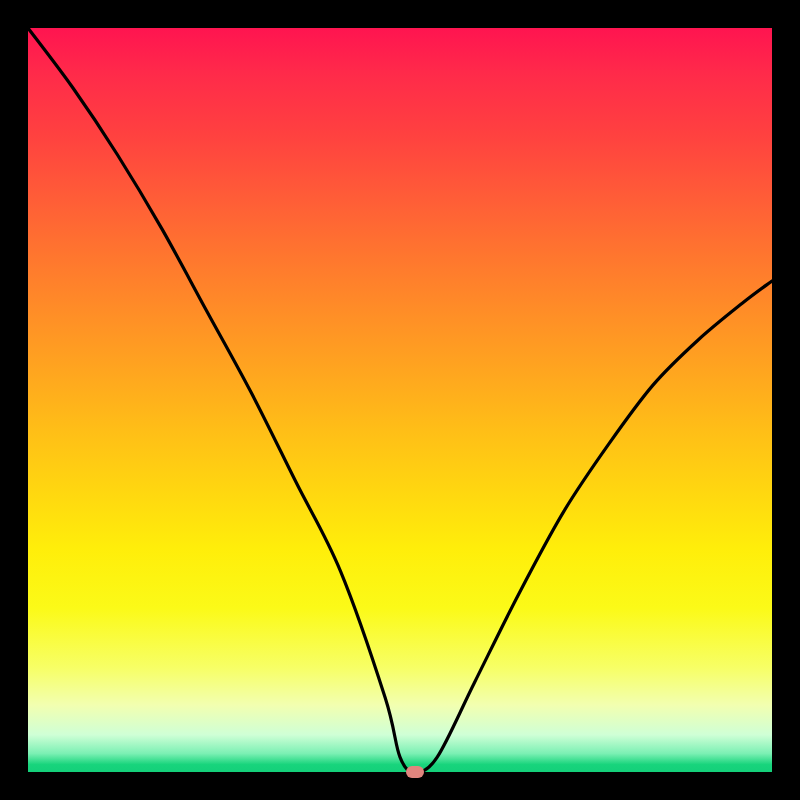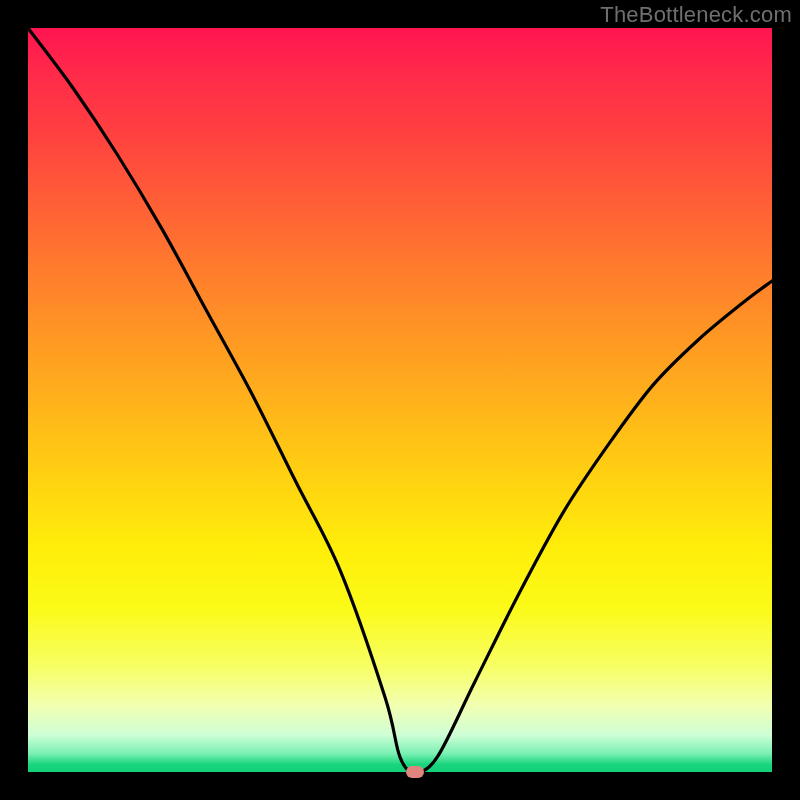--- a/index.html
+++ b/index.html
@@ -68,21 +68,20 @@
     border-radius: 6px;
     background: #e0857e;
     z-index: 3;
     transform: translate(-50%, -50%);
   }
 </style>
 </head>
 <body>
 
 <div class="frame">
-  <div class="watermark">TheBottleneck.com</div>
 
   <div class="plot">
     <svg class="curve" viewBox="0 0 744 744" preserveAspectRatio="none">
       <path id="curve-path" d="M 0.00 0.00 C 7.44 9.92, 29.76 38.44, 44.64 59.52 C 59.52 80.60, 74.40 102.92, 89.28 126.48 C 104.16 150.04, 119.04 174.84, 133.92 200.88 C 148.80 226.92, 163.68 255.44, 178.56 282.72 C 193.44 310.00, 208.32 336.04, 223.20 364.56 C 238.08 393.08, 252.96 424.08, 267.84 453.84 C 282.72 483.60, 297.60 507.16, 312.48 543.12 C 327.36 579.08, 347.20 638.60, 357.12 669.60 C 367.04 700.60, 367.04 716.72, 372.00 729.12 C 376.96 741.52, 380.68 744.00, 386.88 744.00 C 393.08 744.00, 399.28 744.00, 409.20 729.12 C 419.12 714.24, 432.76 682.00, 446.40 654.72 C 460.04 627.44, 476.16 593.96, 491.04 565.44 C 505.92 536.92, 520.80 508.40, 535.68 483.60 C 550.56 458.80, 565.44 437.72, 580.32 416.64 C 595.20 395.56, 610.08 374.48, 624.96 357.12 C 639.84 339.76, 654.72 326.12, 669.60 312.48 C 684.48 298.84, 701.84 285.20, 714.24 275.28 C 726.64 265.36, 739.04 256.68, 744.00 252.96" fill="none" stroke="#000" stroke-width="3.2" stroke-linejoin="round" stroke-linecap="round"></path>
     </svg>
     <div id="marker" class="marker" style="left: 386.88px; top: 744px;"></div>
   </div>
 </div>
 
 </body></html>

